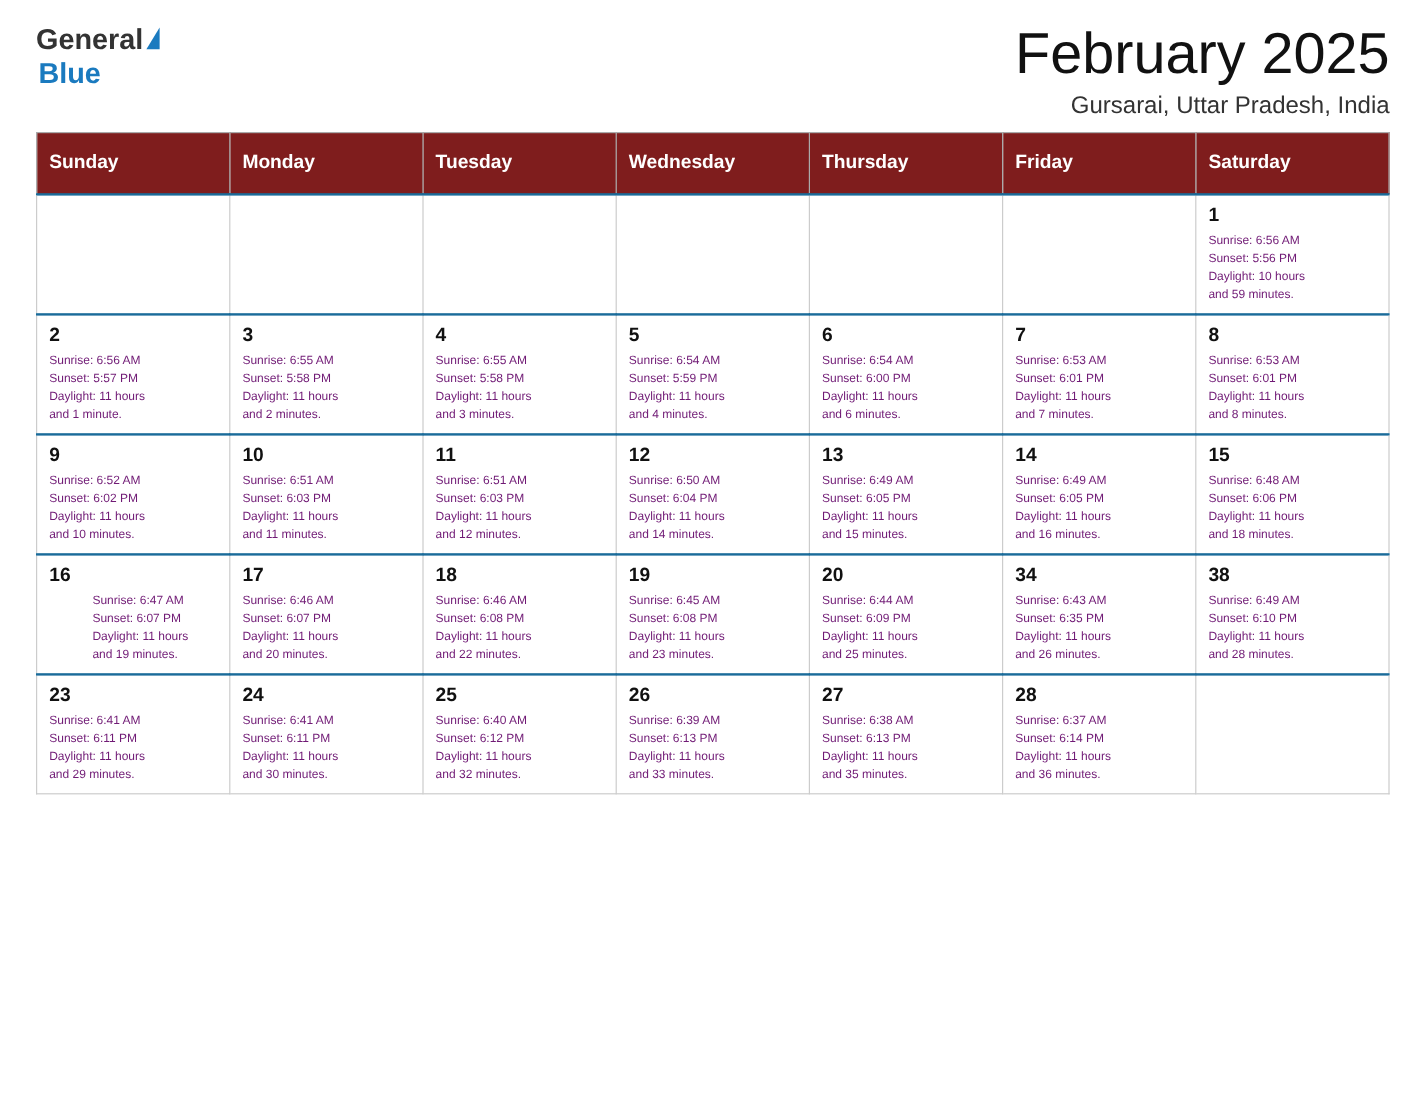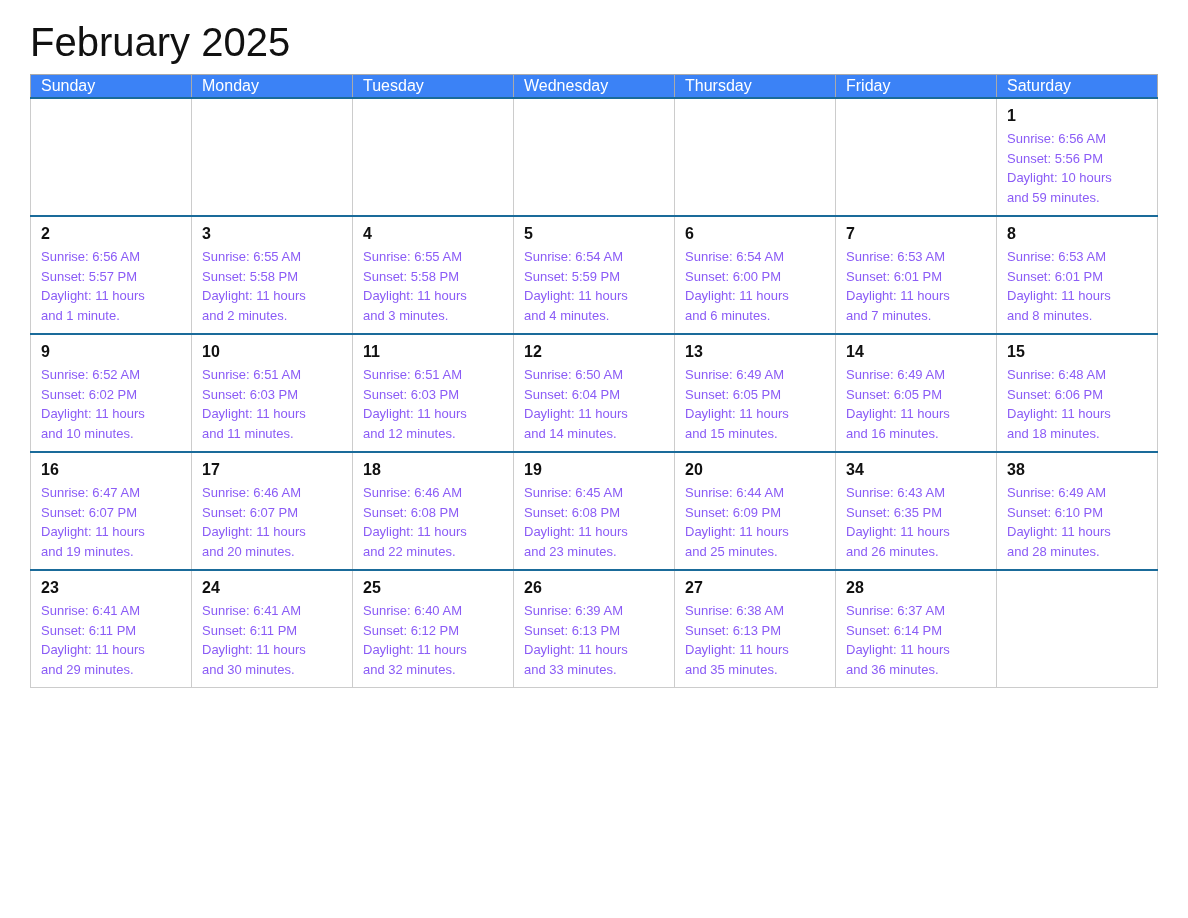--- a/index.html
+++ b/index.html
@@ -13,42 +13,42 @@
     .header {
       display: flex;
       justify-content: space-between;
       align-items: flex-start;
       margin-bottom: 10px;
     }
     .title-section {
       text-align: right;
     }
     .month-year {
-      font-size: 40px;
+      font-size: 48px;
       font-weight: normal;
       color: #111;
       line-height: 1.1;
     }
     .location {
       font-size: 20px;
       color: #333;
       margin-top: 4px;
     }
     .calendar {
       width: 100%;
       border-collapse: collapse;
       margin-top: 10px;
     }
     .calendar th {
-      background-color: #3b82f6;
+      background-color: #7f1d1d;
       color: #fff;
       text-align: left;
-      padding: 2px 10px;
+      padding: 16px 10px;
       font-size: 16px;
-      font-weight: normal;
+      font-weight: bold;
       border: 1px solid #aaa;
     }
     .calendar td {
       vertical-align: top;
       padding: 8px 10px;
       border: 1px solid #ccc;
       width: 14.28%;
       min-height: 100px;
       font-size: 13px;
       color: #222;
@@ -58,22 +58,22 @@
       border-bottom: 2px solid #1a6b9a;
     }
     .day-number {
       font-size: 16px;
       font-weight: bold;
       color: #111;
       display: block;
       margin-bottom: 4px;
     }
     .day-info {
-      font-size: 13px;
-      color: #8b5cf6;
+      font-size: 10px;
+      color: #701a75;
       line-height: 1.5;
     }
     .empty-cell {
       background: #f9f9f9;
     }
     .calendar tbody tr:last-child {
       border-bottom: none;
     }
     .logo-full {
       display: flex;
@@ -90,22 +90,30 @@
       font-size: 24px;
       font-weight: bold;
       color: #1a7abf;
       margin-left: 2px;
     }
   </style>
 </head>
 <body>
 
 <div class="header">
+  <div class="logo-full">
+    <div class="logo-row1">
+      <span>General</span>
+      <span style="display:inline-block;width:0;height:0;border-left:11px solid transparent;border-right:0px solid transparent;border-bottom:18px solid #1a7abf;margin-left:3px;position:relative;top:-2px;"></span>
+    </div>
+    <div class="logo-row2">Blue</div>
+  </div>
   <div class="title-section">
     <div class="month-year">February 2025</div>
+    <div class="location">Gursarai, Uttar Pradesh, India</div>
   </div>
 </div>
 
 <table class="calendar">
   <thead>
     <tr>
     <th>Sunday</th>
         <th>Monday</th>
         <th>Tuesday</th>
         <th>Wednesday</th>
@@ -228,21 +236,21 @@
           <span class="day-number">15</span>
           <div class="day-info" style="white-space: pre-line;">Sunrise: 6:48 AM
 Sunset: 6:06 PM
 Daylight: 11 hours
 and 18 minutes.</div>
         </td>
       </tr>
       <tr>
         <td>
           <span class="day-number">16</span>
-          <div class="day-info" style="white-space: pre-line;">Sunrise: 6:47 AM
+          <div class="day-info" style="white-space: pre-line; margin-left: 36px;">Sunrise: 6:47 AM
 Sunset: 6:07 PM
 Daylight: 11 hours
 and 19 minutes.</div>
         </td>
         <td>
           <span class="day-number">17</span>
           <div class="day-info" style="white-space: pre-line;">Sunrise: 6:46 AM
 Sunset: 6:07 PM
 Daylight: 11 hours
 and 20 minutes.</div>

